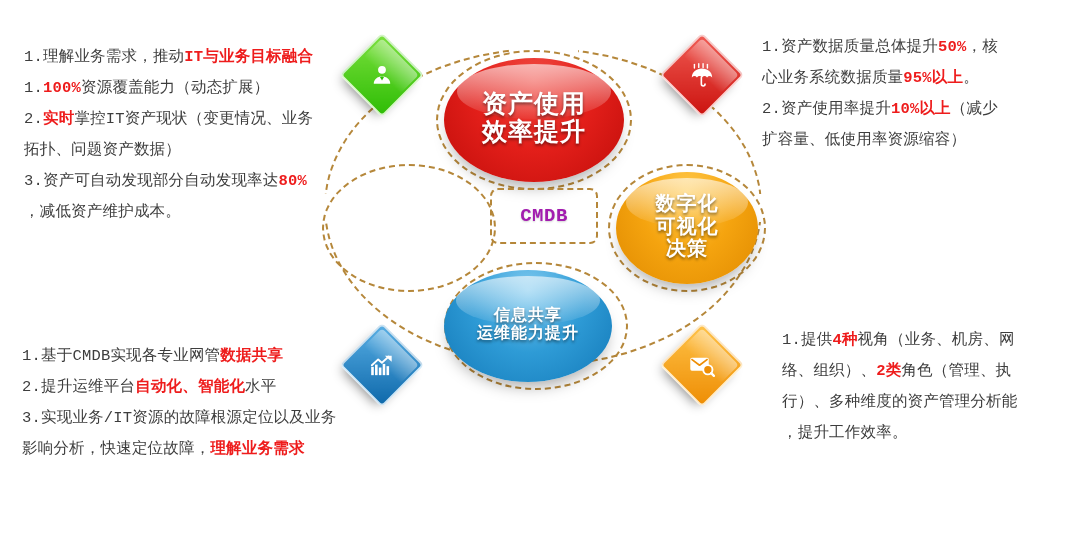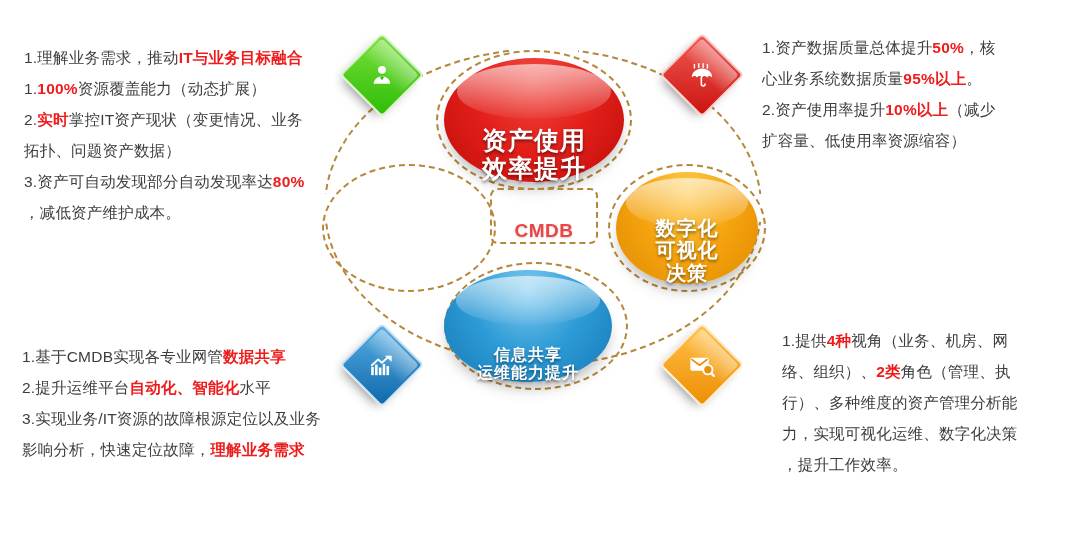--- a/index.html
+++ b/index.html
@@ -3,21 +3,21 @@
 <meta charset="utf-8">
 <style>
   html,body{margin:0;padding:0;}
   body{
     width:1080px;height:535px;
     background:#ffffff;
     font-family:"Liberation Sans","DejaVu Sans",sans-serif;
     overflow:hidden;
     position:relative;
   }
-  #stage{position:relative;width:1080px;height:535px;}
+  #stage{position:relative;width:1080px;height:535px;font-family:Liberation Mono, monospace;}
 
   
   .textblock{
     position:absolute;
     font-size:15.5px;
     line-height:31px;
     color:#3d3d3d;
     letter-spacing:.2px;
     white-space:nowrap;
   }
@@ -46,21 +46,21 @@
   .halo{
     position:absolute;
     border:2px dashed #b5873a;
     border-radius:50%;
     box-sizing:border-box;
   }
 
   .bubble{
     position:absolute;
     border-radius:50%;
-    display:flex;align-items:flex-end;justify-content:center;
+    display:flex;align-items:center;justify-content:center;
     text-align:center;
     color:#ffffff;
     font-weight:bold;
     letter-spacing:1px;
     text-shadow:0 2px 3px rgba(0,0,0,.45);
     box-shadow:0 10px 16px -6px rgba(0,0,0,.35);
     overflow:visible;
   }
   .bubble .lbl{position:relative;z-index:3;line-height:1.12;}
   .bubble::after{ 
@@ -96,22 +96,22 @@
     left:134px;top:250px;width:168px;height:112px;font-size:16px;
     background:radial-gradient(ellipse at 50% 18%, #7ec9ef 0%, #2e9bd6 48%, #1379b8 100%);
   }
   #h-blue{left:134px;top:242px;width:184px;height:128px;}
   #b-blue .lbl{width:210px;}
 
   
   #cmdb{
     position:absolute;left:180px;top:168px;width:108px;height:56px;
     border:2px dashed #b5873a;border-radius:8px;box-sizing:border-box;
-    display:flex;align-items:flex-end;justify-content:center;
-    font-size:19px;font-weight:bold;color:#ef4444;letter-spacing:.5px;
+    display:flex;align-items:center;justify-content:center;
+    font-size:19px;font-weight:bold;color:#a21caf;letter-spacing:.5px;
     text-shadow:0 1px 2px rgba(0,0,0,.18);
     background:transparent;
   }
 
   
   .diamond{
     position:absolute;width:60px;height:60px;
     transform:rotate(45deg);
     border-radius:5px;
     display:flex;align-items:center;justify-content:center;
@@ -155,21 +155,20 @@
       <span class="ln"><span>1.基于CMDB实现各专业网管</span><span class="hl">数据共享</span></span>
       <span class="ln"><span>2.提升运维平台</span><span class="hl">自动化、智能化</span><span>水平</span></span>
       <span class="ln"><span>3.实现业务/IT资源的故障根源定位以及业务</span></span>
       <span class="ln"><span>影响分析，快速定位故障，</span><span class="hl">理解业务需求</span></span>
     </div>
 
   <div class="textblock" id="br">
       <span class="ln"><span>1.提供</span><span class="hl">4种</span><span>视角（业务、机房、网</span></span>
       <span class="ln"><span>络、组织）、</span><span class="hl">2类</span><span>角色（管理、执</span></span>
       <span class="ln"><span>行）、多种维度的资产管理分析能</span></span>
-      <span class="ln"><span>力，实现可视化运维、数字化决策</span></span>
       <span class="ln"><span>，提升工作效率。</span></span>
     </div>
 
   <div id="hub">
 
     <div class="outerring"></div>
 
     <div class="maskv" style="left:200px;top:20px;width:68px;height:26px;"></div>
     <div class="maskv" style="left:200px;top:330px;width:68px;height:26px;"></div>
     <div class="maskv" style="left:4px;top:174px;width:26px;height:28px;"></div>

